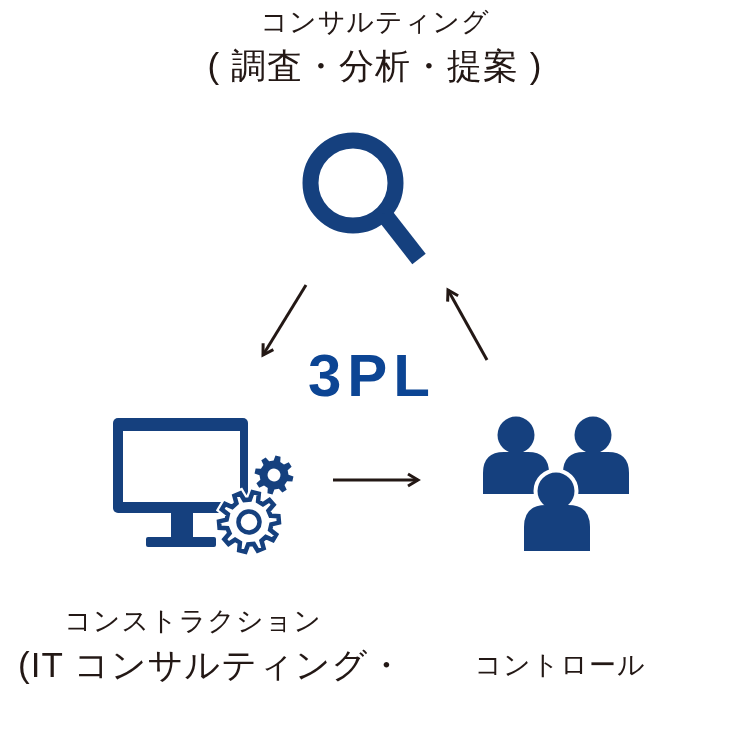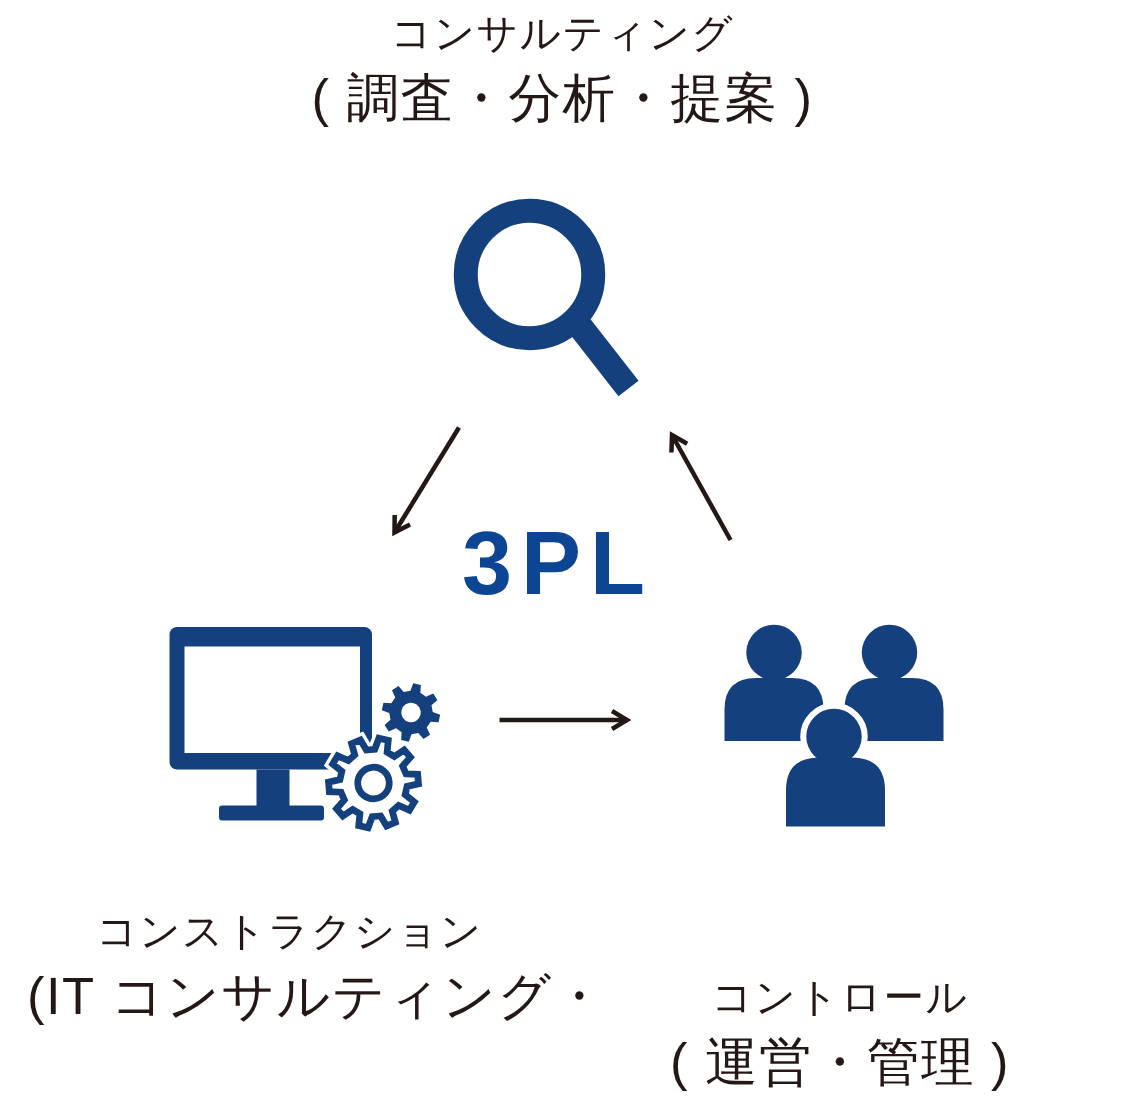--- a/index.html
+++ b/index.html
@@ -101,16 +101,15 @@
 
   <div class="txt center-label">3PL</div>
 
   <div class="txt construction-text">
     <div class="node-title">コンストラクション</div>
     <div class="node-sub">(IT コンサルティング・</div>
   </div>
 
   <div class="txt control-text">
     <div class="node-title">コントロール</div>
-    <div class="node-sub">( 運営・管理 )</div>
   </div>
 
 </div>
 
 </body></html>

